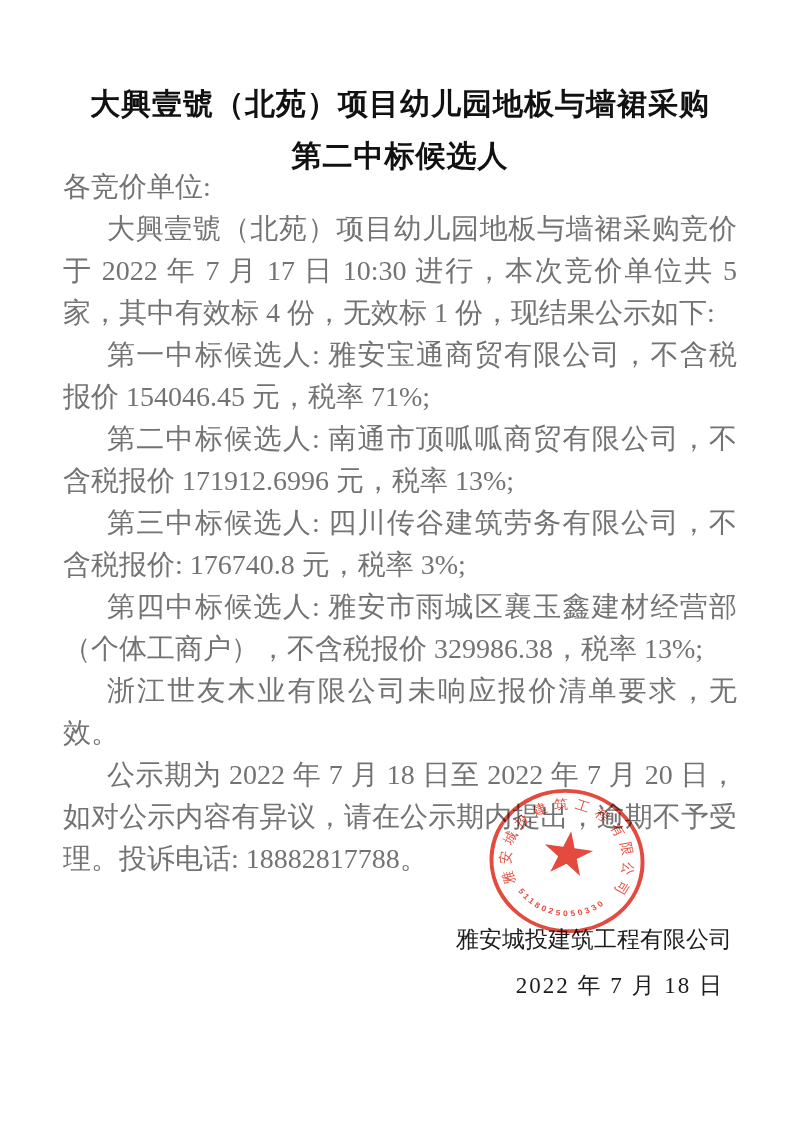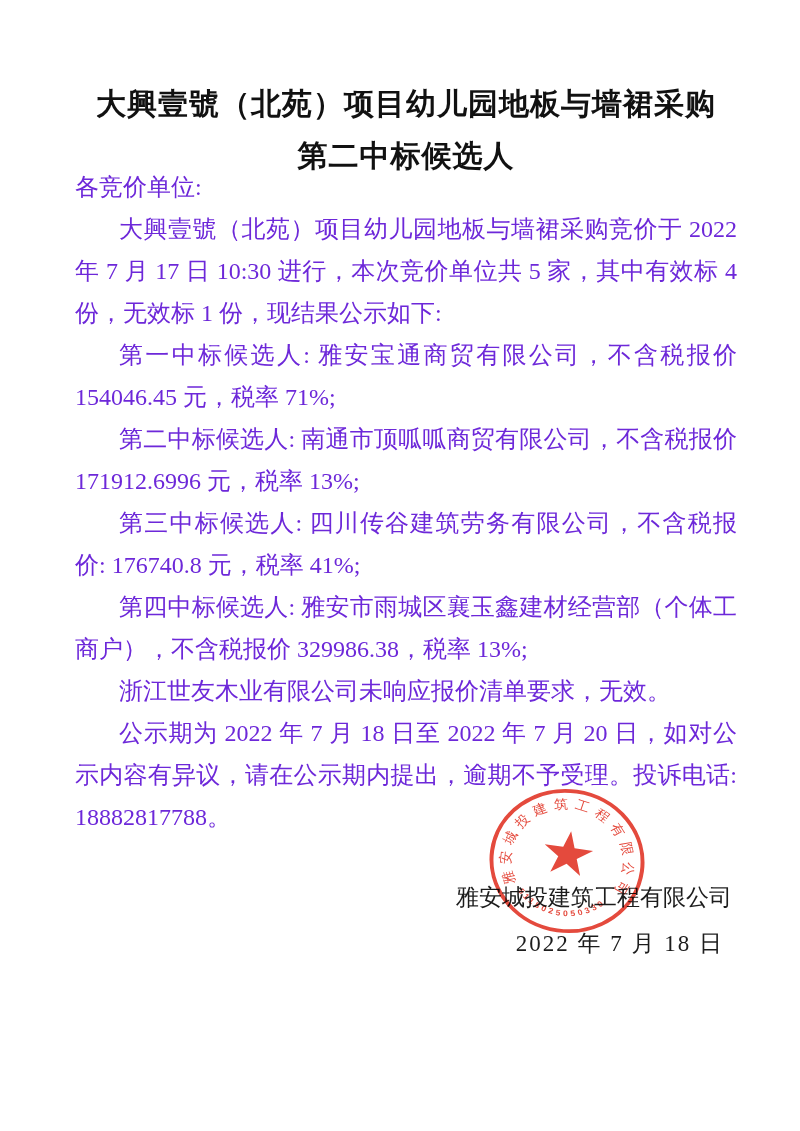--- a/index.html
+++ b/index.html
@@ -7,37 +7,37 @@
   .page {
     position:relative;
     width:800px; height:1131px;
     background:#ffffff;
     overflow:hidden;
     font-family:"Liberation Serif","DejaVu Serif",serif;
     color:#1e1e1e;
   }
   .content {
     position:absolute;
-    left:75px; right:63px; top:78px;
+    left:63px; right:63px; top:78px;
   }
   .doc-title {
     font-family:"Liberation Sans","DejaVu Sans",sans-serif;
     font-weight:700;
     font-size:30px;
     line-height:52px;
     text-align:center;
     color:#111;
     letter-spacing:1px;
   }
   .doc-body {
     margin-top:-16px;
-    font-size:24px;
+    font-size:28px;
     line-height:42px;
     text-align:justify;
-    color:#6d28d9;
+    color:#737373;
     font-family:Liberation Serif, serif;
   }
   .doc-body p { margin:0; }
   .doc-body p.indent { text-indent:44px; }
   .signature {
     margin-top:37px;
     font-size:23px;
     line-height:46px;
     text-align:right;
     padding-right:5px;
@@ -65,21 +65,21 @@
     <div class="doc-title">
       <div>大興壹號（北苑）项目幼儿园地板与墙裙采购</div>
       <div>第二中标候选人</div>
     </div>
 
     <div class="doc-body">
       <p>各竞价单位:</p>
       <p class="indent">大興壹號（北苑）项目幼儿园地板与墙裙采购竞价于 2022 年 7 月 17 日 10:30 进行，本次竞价单位共 5 家，其中有效标 4 份，无效标 1 份，现结果公示如下:</p>
       <p class="indent">第一中标候选人: 雅安宝通商贸有限公司，不含税报价 154046.45 元，税率 71%;</p>
       <p class="indent">第二中标候选人: 南通市顶呱呱商贸有限公司，不含税报价 171912.6996 元，税率 13%;</p>
-      <p class="indent">第三中标候选人: 四川传谷建筑劳务有限公司，不含税报价: 176740.8 元，税率 41%;</p>
+      <p class="indent">第三中标候选人: 四川传谷建筑劳务有限公司，不含税报价: 176740.8 元，税率 3%;</p>
       <p class="indent">第四中标候选人: 雅安市雨城区襄玉鑫建材经营部（个体工商户），不含税报价 329986.38，税率 13%;</p>
       <p class="indent">浙江世友木业有限公司未响应报价清单要求，无效。</p>
       <p class="indent">公示期为 2022 年 7 月 18 日至 2022 年 7 月 20 日，如对公示内容有异议，请在公示期内提出，逾期不予受理。投诉电话: 18882817788。</p>
     </div>
 
     <div class="signature">
       <div class="sig-company">雅安城投建筑工程有限公司</div>
       <div class="sig-date">2022 年 7 月 18 日</div>
     </div>
 

